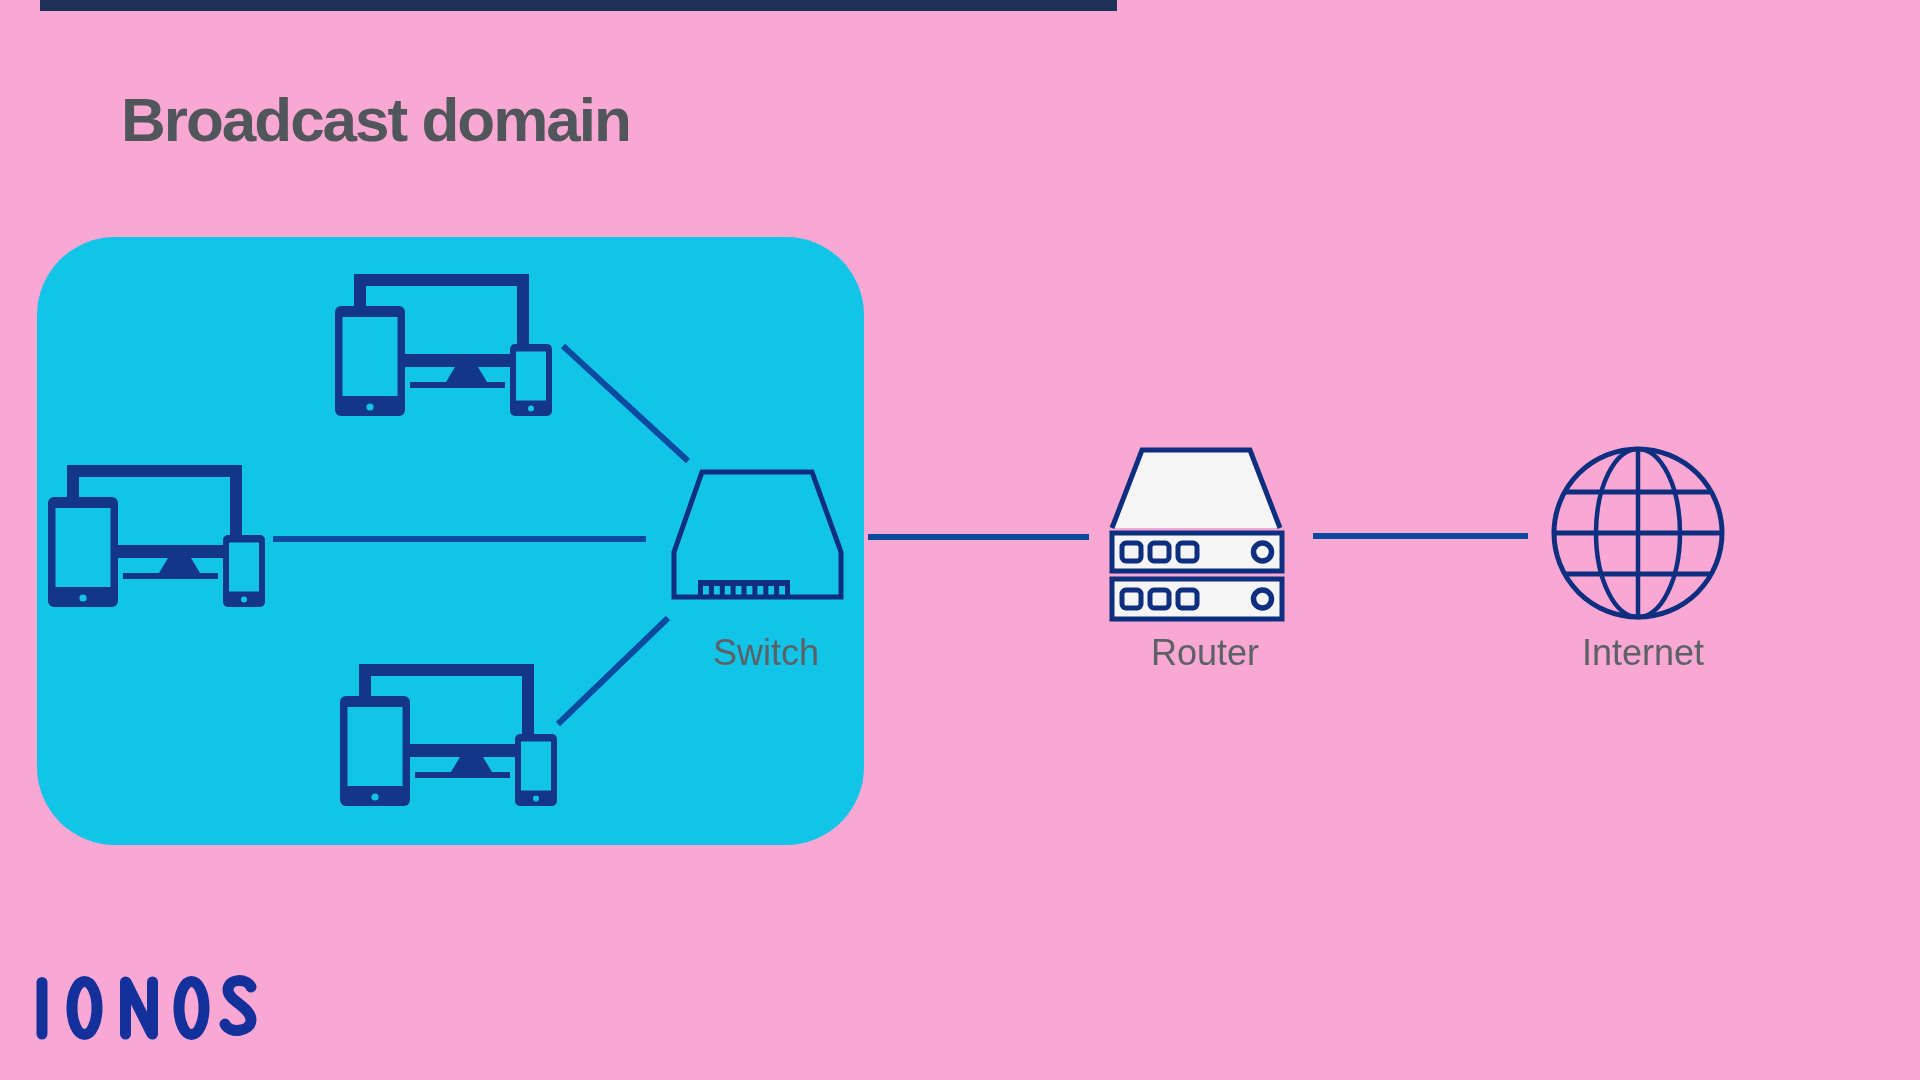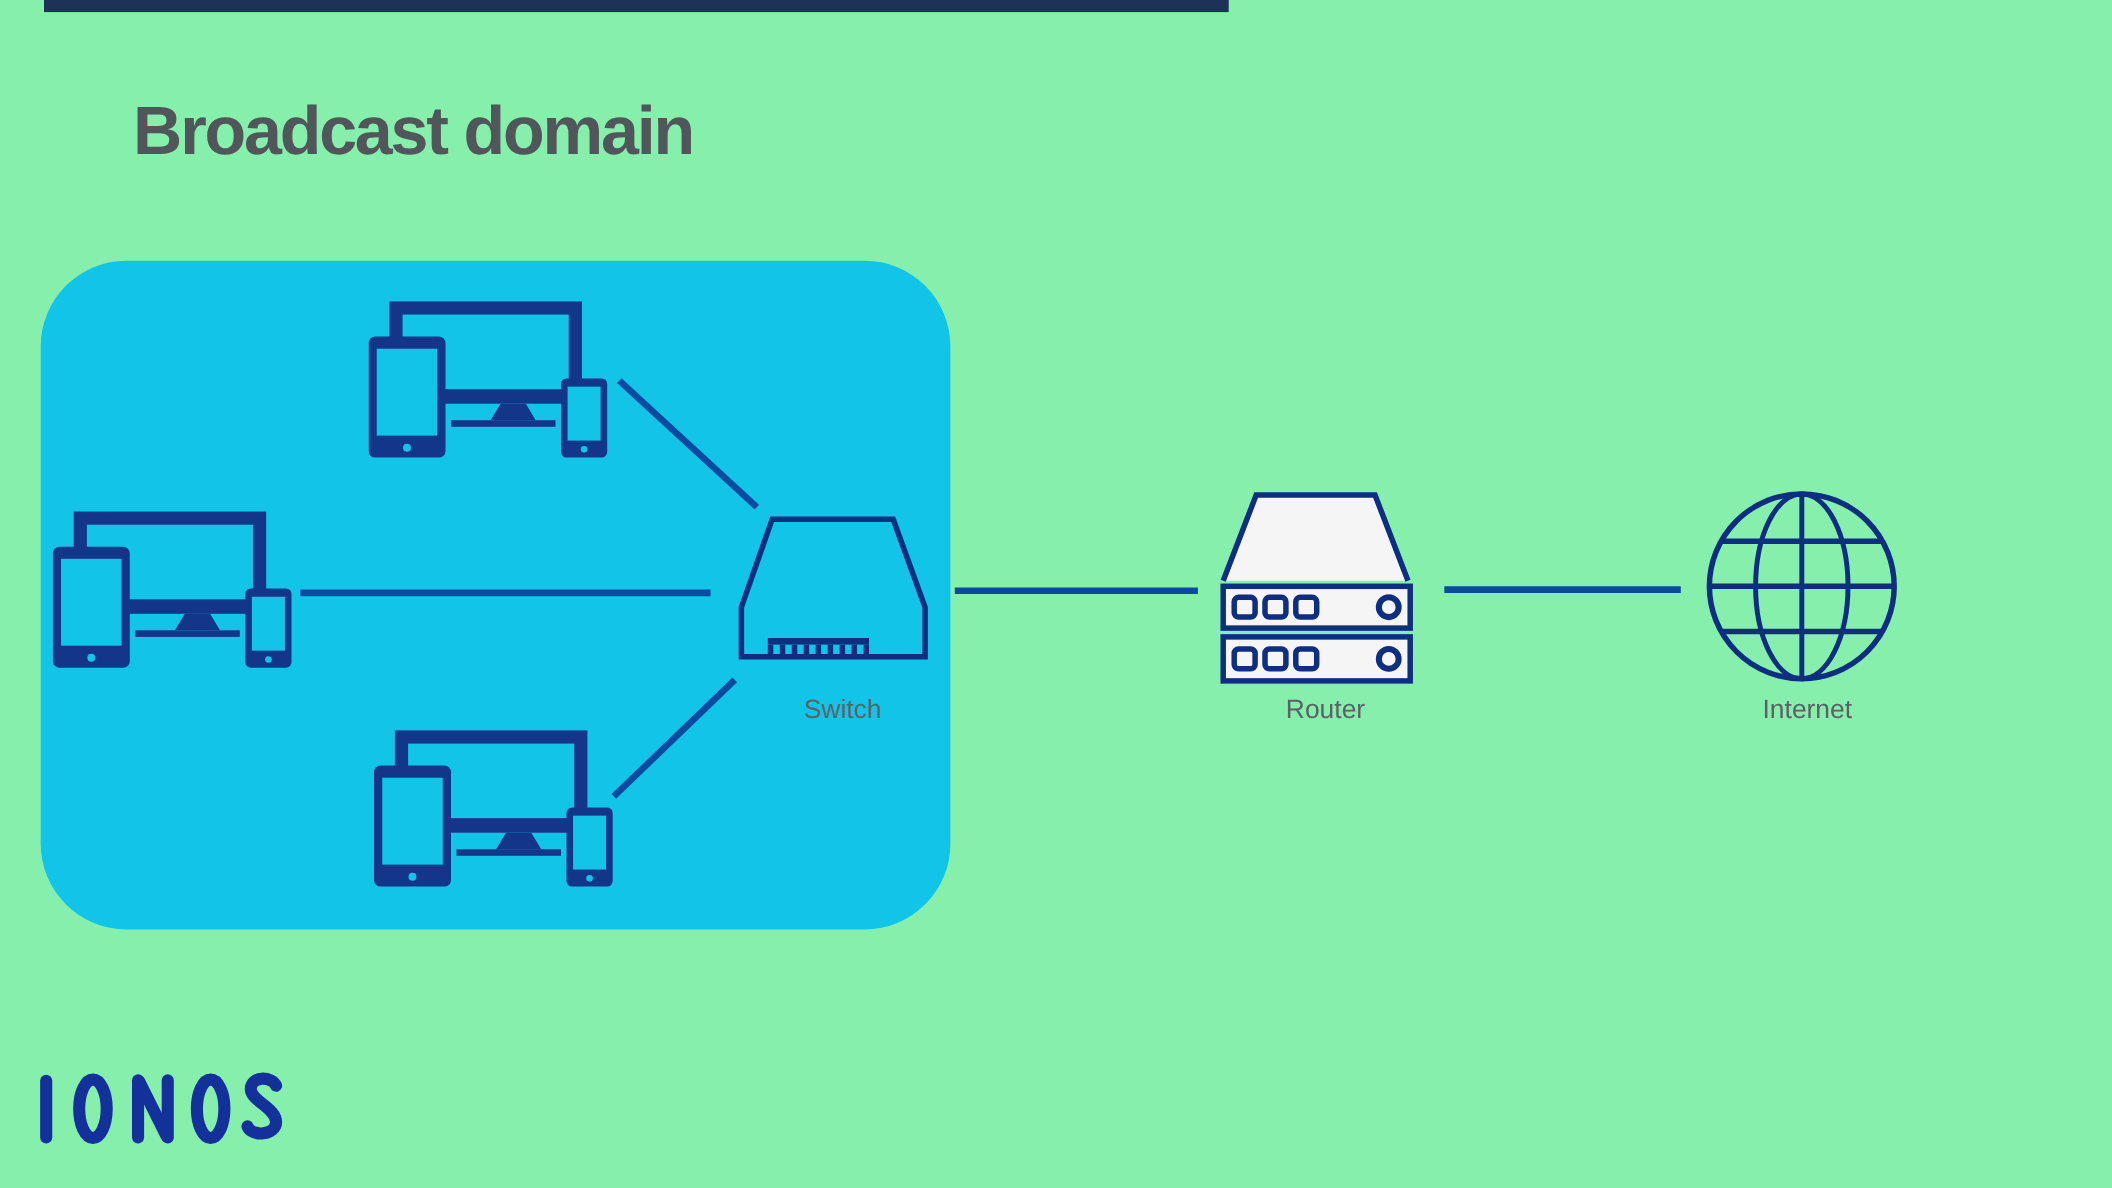--- a/index.html
+++ b/index.html
@@ -1,36 +1,36 @@
 <!DOCTYPE html>
 <html><head>
 <meta charset="utf-8">
 <style>
   html,body{margin:0;padding:0;background:#e8e8ea;}
   .canvas{
     position:relative;width:1920px;height:1080px;overflow:hidden;
-    background:#86efac;font-family:"Liberation Sans",sans-serif;
+    background:#f9a8d4;font-family:"Liberation Sans",sans-serif;
   }
   .top-bar{
     position:absolute;left:40px;top:0;width:1077px;height:11px;
     background:#1e3158;
   }
   .page-title{
     position:absolute;left:121px;top:84px;
     font-size:62px;font-weight:bold;letter-spacing:-2px;
     color:#50565a;white-space:nowrap;
   }
   .broadcast-box{
     position:absolute;left:37px;top:237px;width:827px;height:608px;
     background:#12c5e8;border-radius:78px;
   }
   .abs{position:absolute;}
   .node-label{
     position:absolute;top:632px;width:300px;text-align:center;
-    font-size:24px;color:#5c6165;white-space:nowrap;
+    font-size:36px;color:#5c6165;white-space:nowrap;
   }
   .lbl-switch{left:616px;}
   .lbl-router{left:1055px;}
   .lbl-internet{left:1493px;}
 </style>
 </head>
 <body>
 
 <div class="canvas">
 

